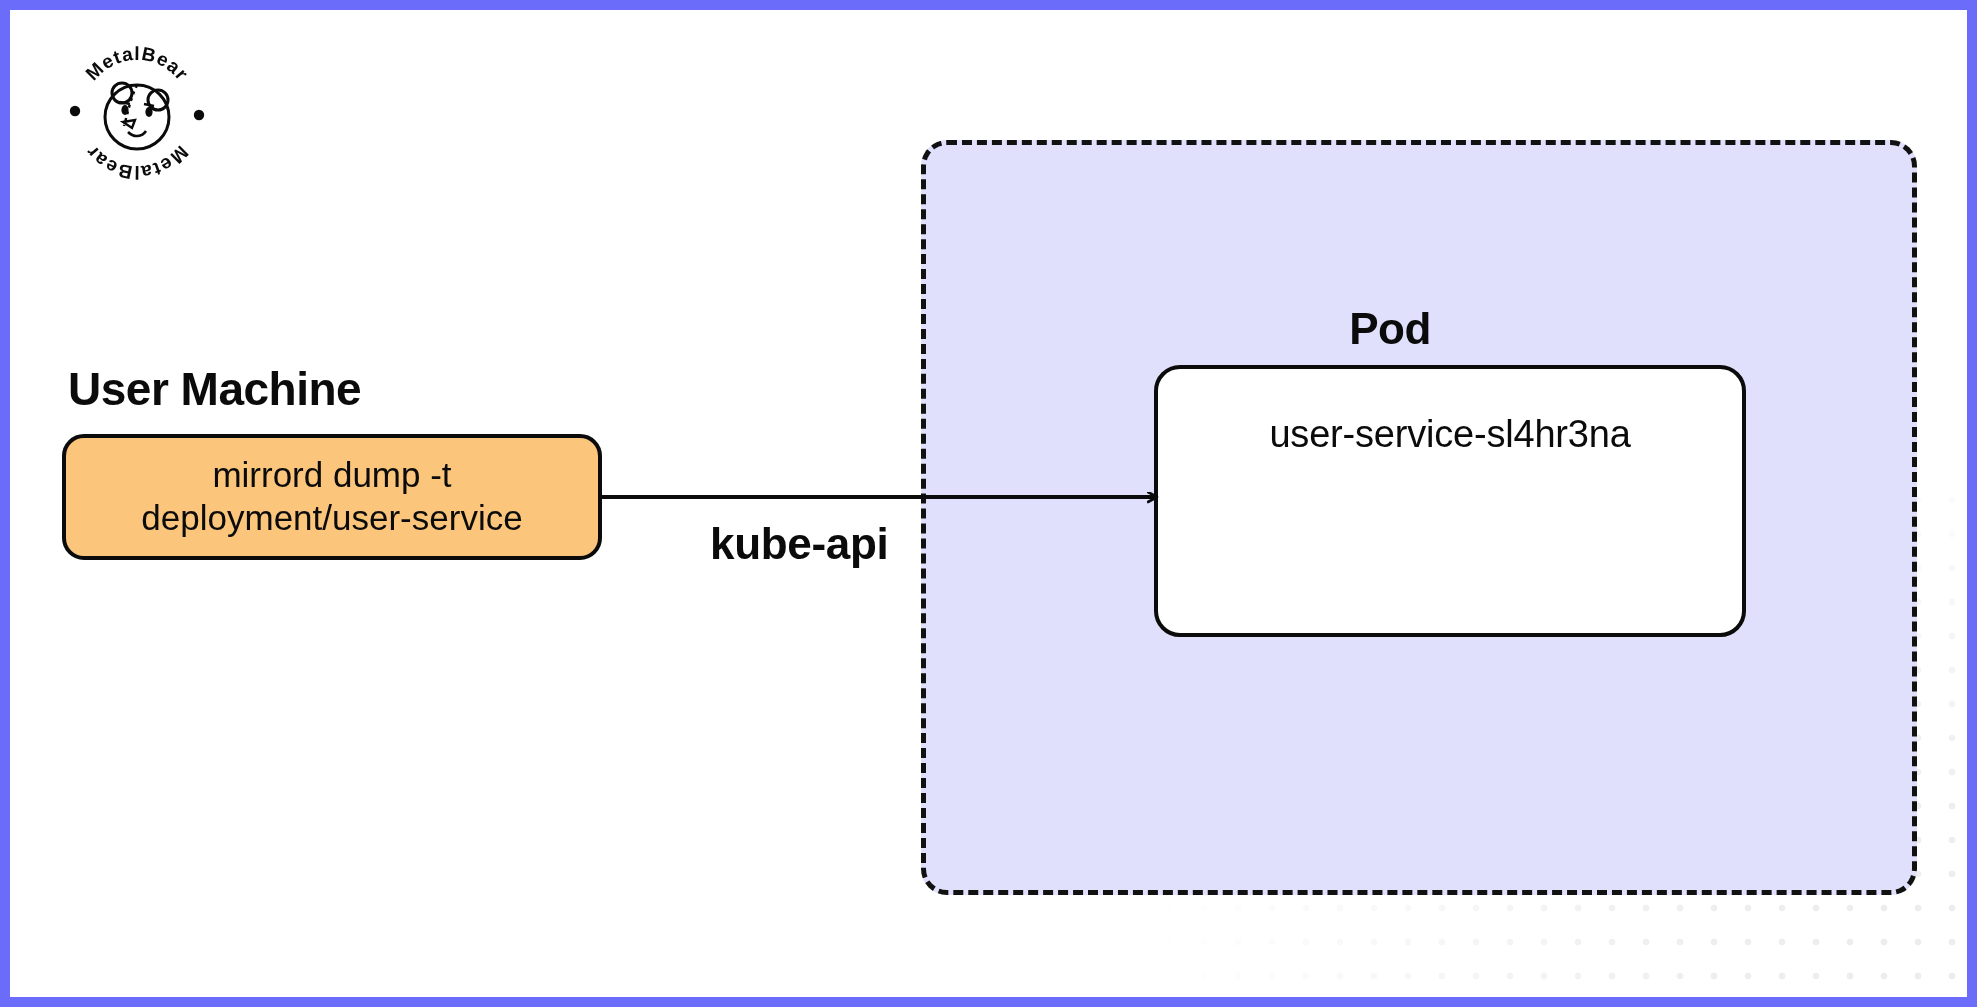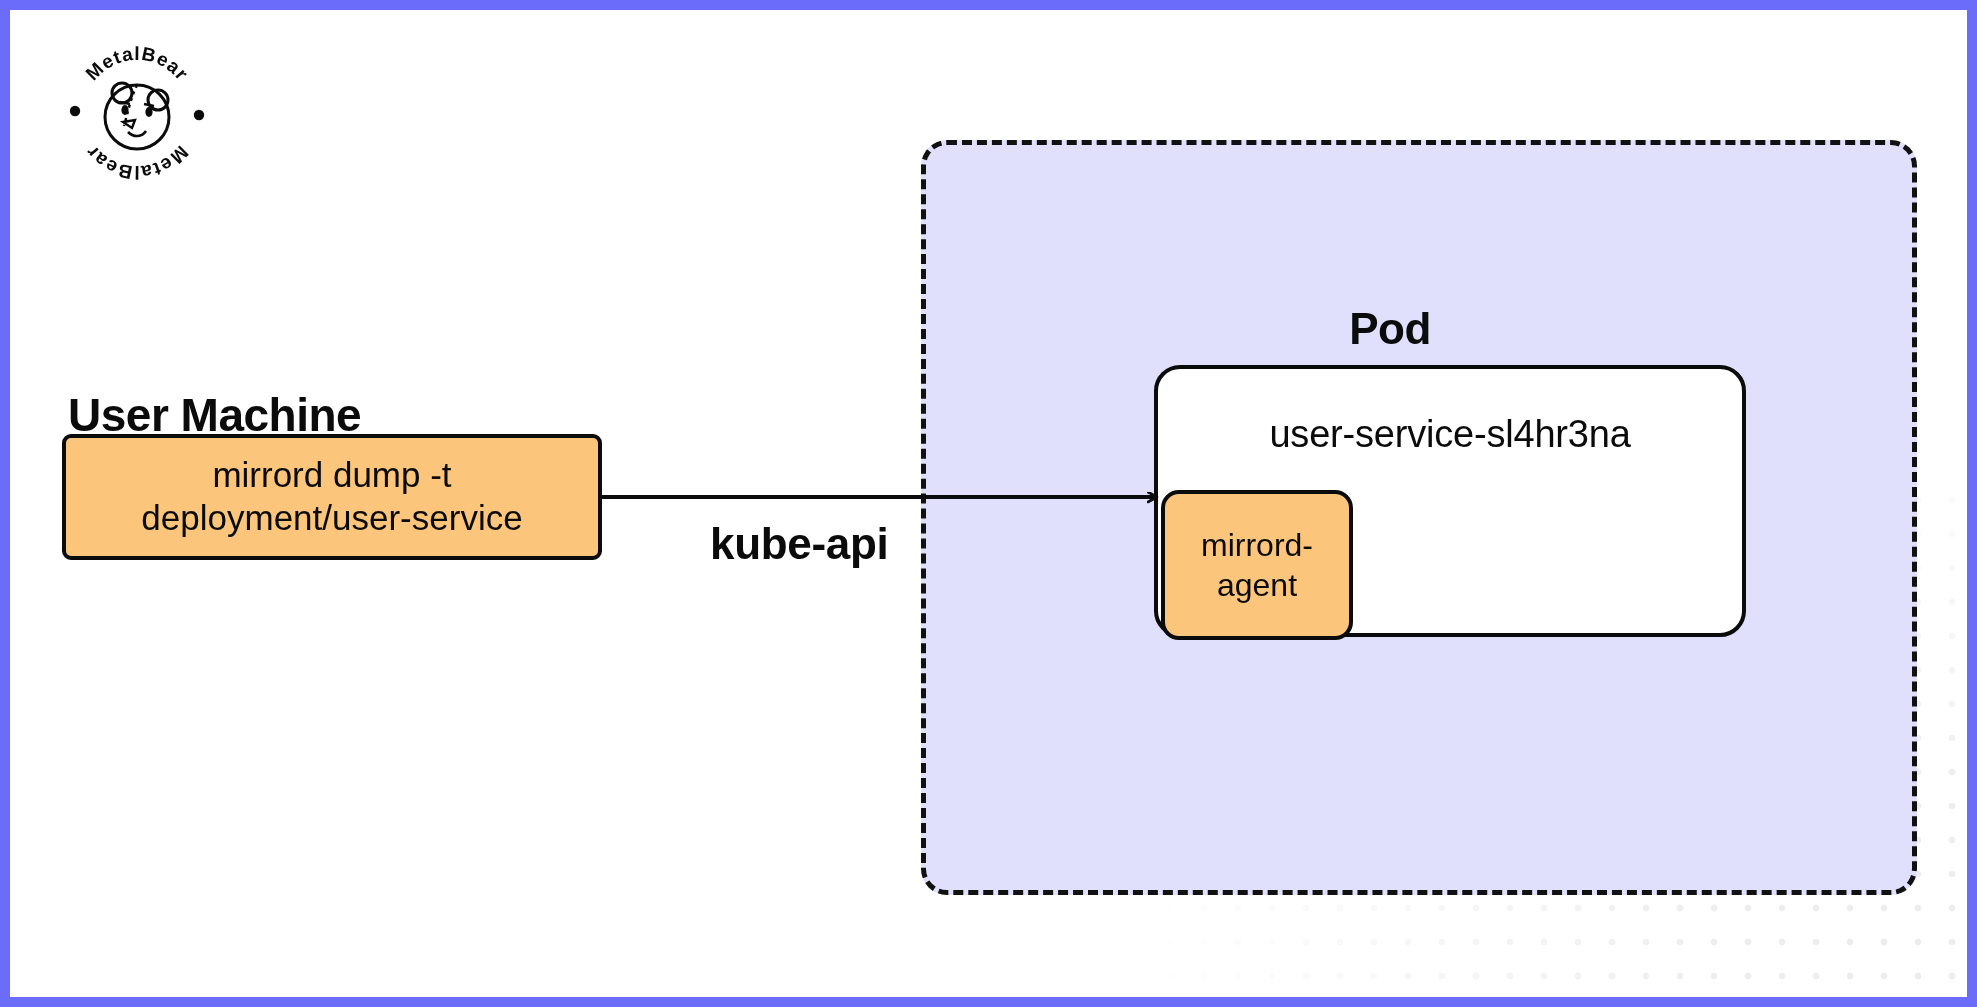--- a/index.html
+++ b/index.html
@@ -44,38 +44,38 @@
     top: 28px;
     width: 150px;
     height: 150px;
     z-index: 5;
   }
 
   
   #user-machine-label {
     position: absolute;
     left: 58px;
-    top: 378px;
+    top: 352px;
     font-size: 46px;
     font-weight: 800;
     letter-spacing: -0.5px;
     color: #0b0b0b;
     white-space: nowrap;
     z-index: 5;
   }
 
   #command-box {
     position: absolute;
     left: 52px;
     top: 424px;
     width: 540px;
     height: 126px;
     background: #fbc67c;
     border: 4px solid #0b0b0b;
-    border-radius: 9px;
+    border-radius: 22px;
     box-sizing: border-box;
     display: flex;
     align-items: center;
     justify-content: center;
     z-index: 5;
   }
   #command-box .cmd-text {
     text-align: center;
     font-size: 35px;
     line-height: 1.22;
@@ -243,18 +243,14 @@
   <div id="kube-api-label">kube-api</div>
 
   <div id="pod-container"></div>
 
   <div id="pod-label">Pod</div>
 
   <div id="pod-box">
     <div id="pod-name">user-service-sl4hr3na</div>
   </div>
 
-  <div id="agent-box">
-    <div class="agent-text">mirrord-
-agent</div>
-  </div>
 
 </div>
 
 </body></html>

